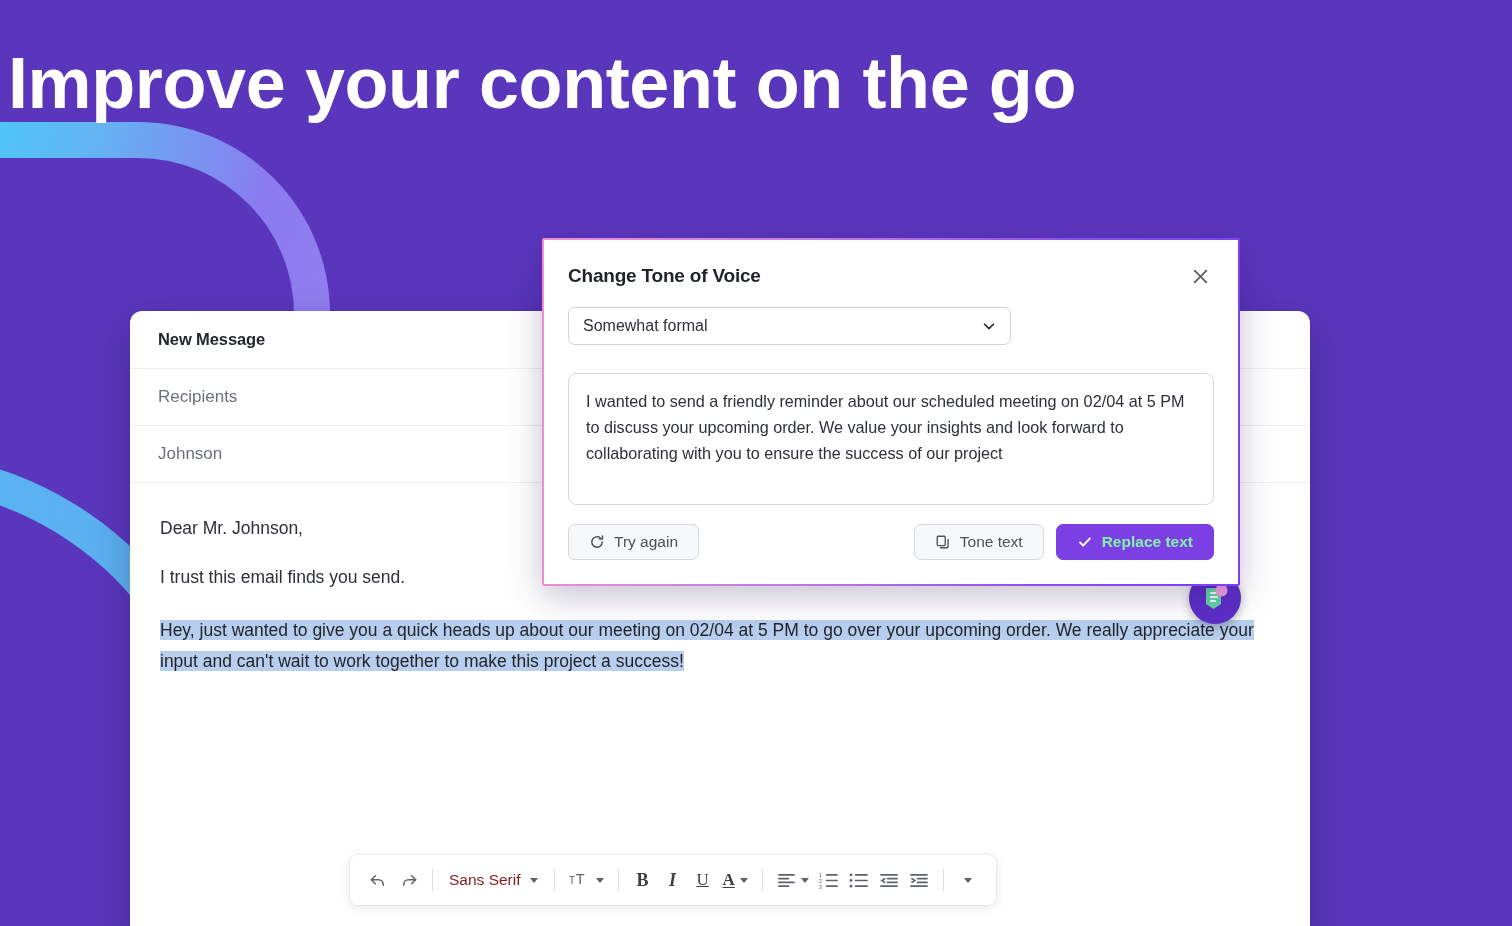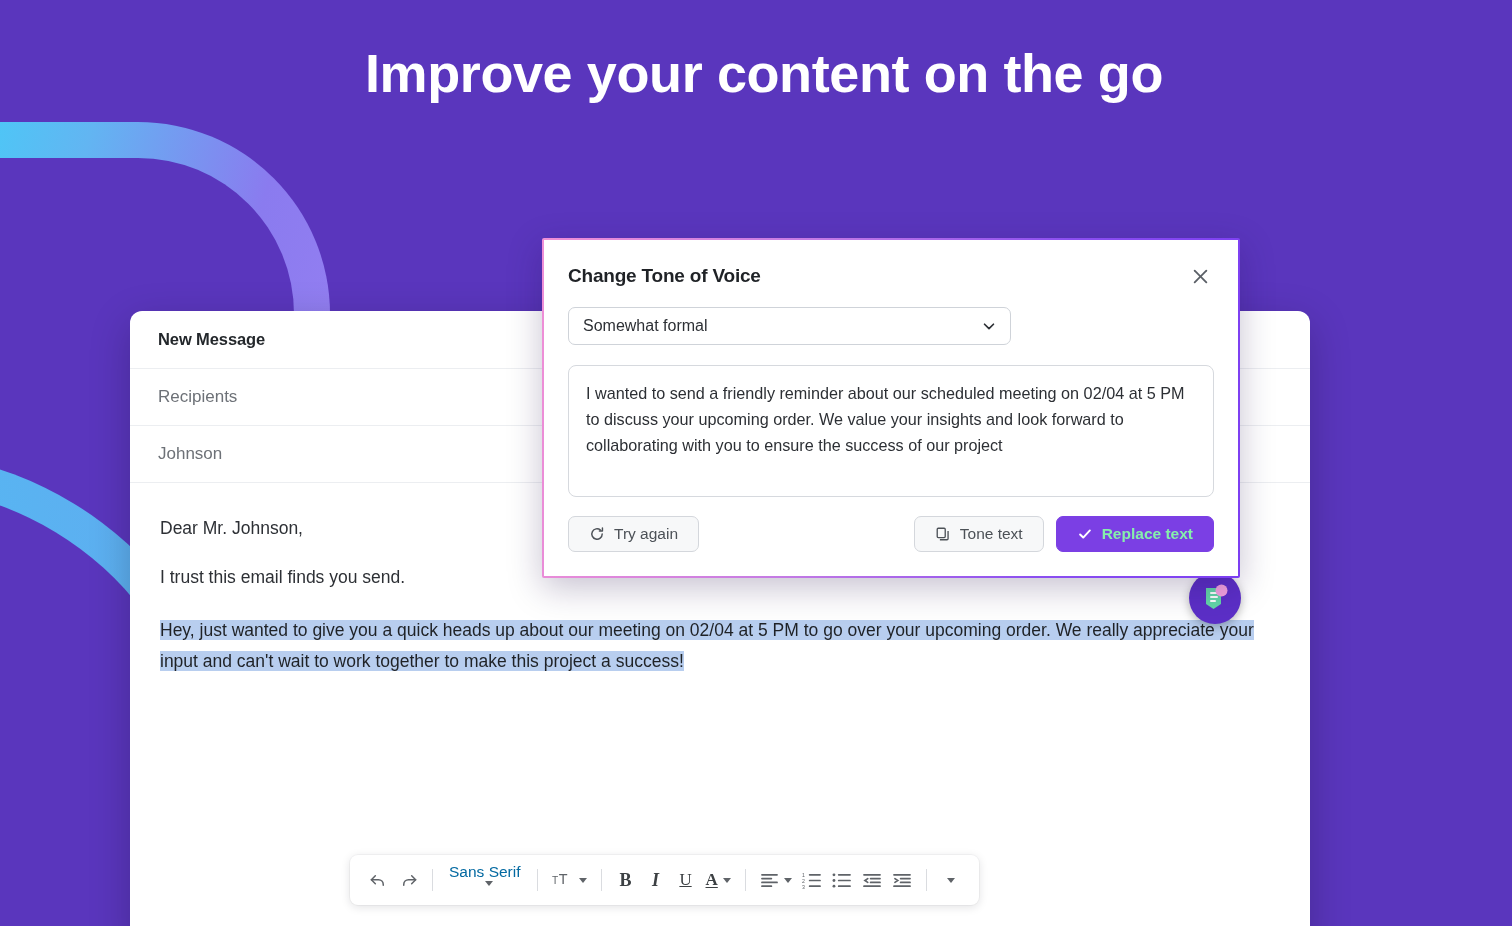--- a/index.html
+++ b/index.html
@@ -32,24 +32,23 @@
     border-radius: 50%;
     border: 34px solid transparent;
     background:
       linear-gradient(#5a36bd,#5a36bd) padding-box,
       linear-gradient(75deg, #39c3f2 0%, #4ec0f4 40%, #62a9ef 100%) border-box;
   }
 
   
   .headline {
     position: absolute;
-    top: 42px; left: 16px; right: 0;
-    text-align: center;
+    top: 42px; left: 8px; right: 0;
     color: #ffffff;
-    font-size: 54px;
+    font-size: 72px;
     font-weight: 700;
     letter-spacing: -0.4px;
     font-family: "Liberation Sans", sans-serif;
     z-index: 5;
   }
 
   
   .compose {
     position: absolute;
     left: 130px; top: 311px;
@@ -114,24 +113,23 @@
     height: 34px; min-width: 30px;
     color: #5f6368;
     border-radius: 4px;
     cursor: pointer;
     padding: 0 5px;
   }
   .tb-sep {
     width: 1px; height: 22px; background: #dadce0; margin: 0 9px;
   }
   .tb-font {
-    font-size: 15.5px; color: #0369a1; padding: 0 7px;
+    font-size: 15.5px; color: #7f1d1d; padding: 0 7px;
     display: flex; align-items: center; height: 34px; cursor: pointer;
     border-radius: 4px;
-    flex-direction: column;
   }
   .caret {
     width: 0; height: 0;
     border-left: 4.5px solid transparent;
     border-right: 4.5px solid transparent;
     border-top: 5px solid #5f6368;
     margin-left: 9px;
   }
   .caret.tight { margin-left: 5px; }
 
@@ -177,21 +175,21 @@
   }
   .tone-select {
     width: 443px; height: 38px;
     border: 1px solid #cfd3d9;
     border-radius: 7px;
     display: flex; align-items: center; justify-content: space-between;
     padding: 0 13px 0 14px;
     font-size: 16px; color: #2d3035;
     cursor: pointer;
     background: #fff;
-    margin-bottom: 20px;
+    margin-bottom: 28px;
   }
   .tone-box {
     border: 1px solid #d6d9de;
     border-radius: 8px;
     padding: 15px 17px 17px 17px;
     font-size: 16.2px;
     line-height: 1.59;
     color: #2d3035;
     min-height: 132px;
   }

